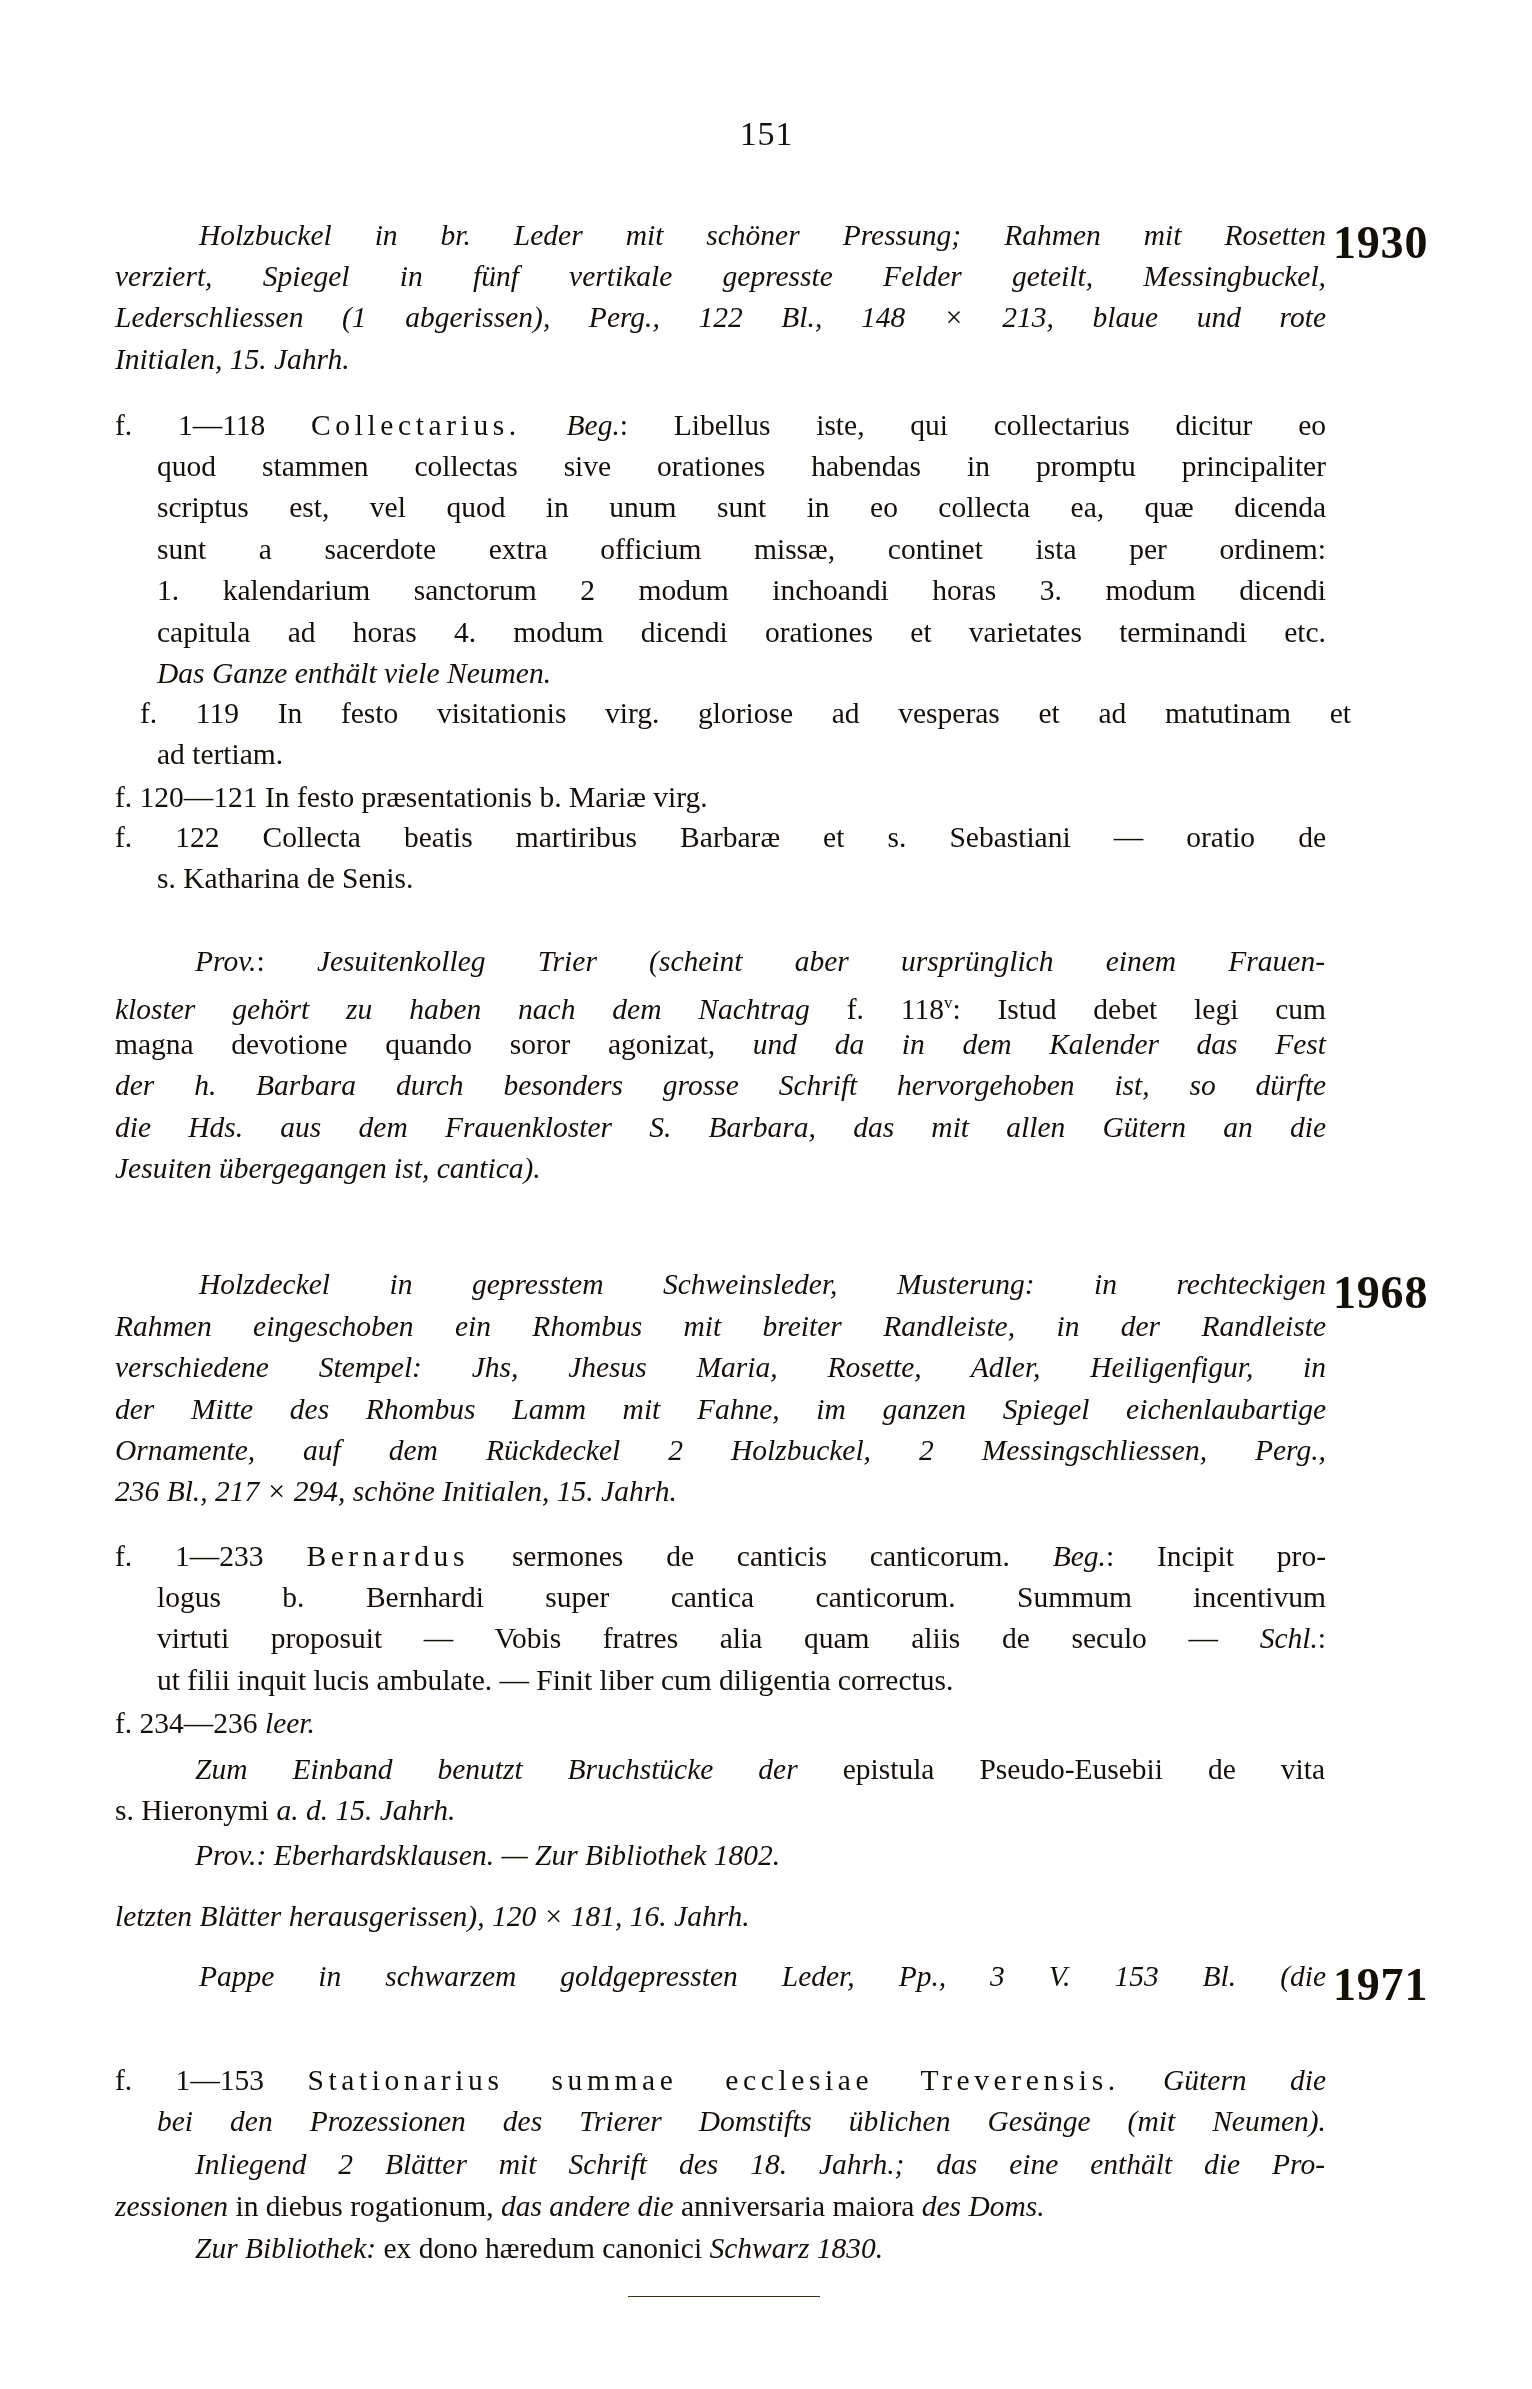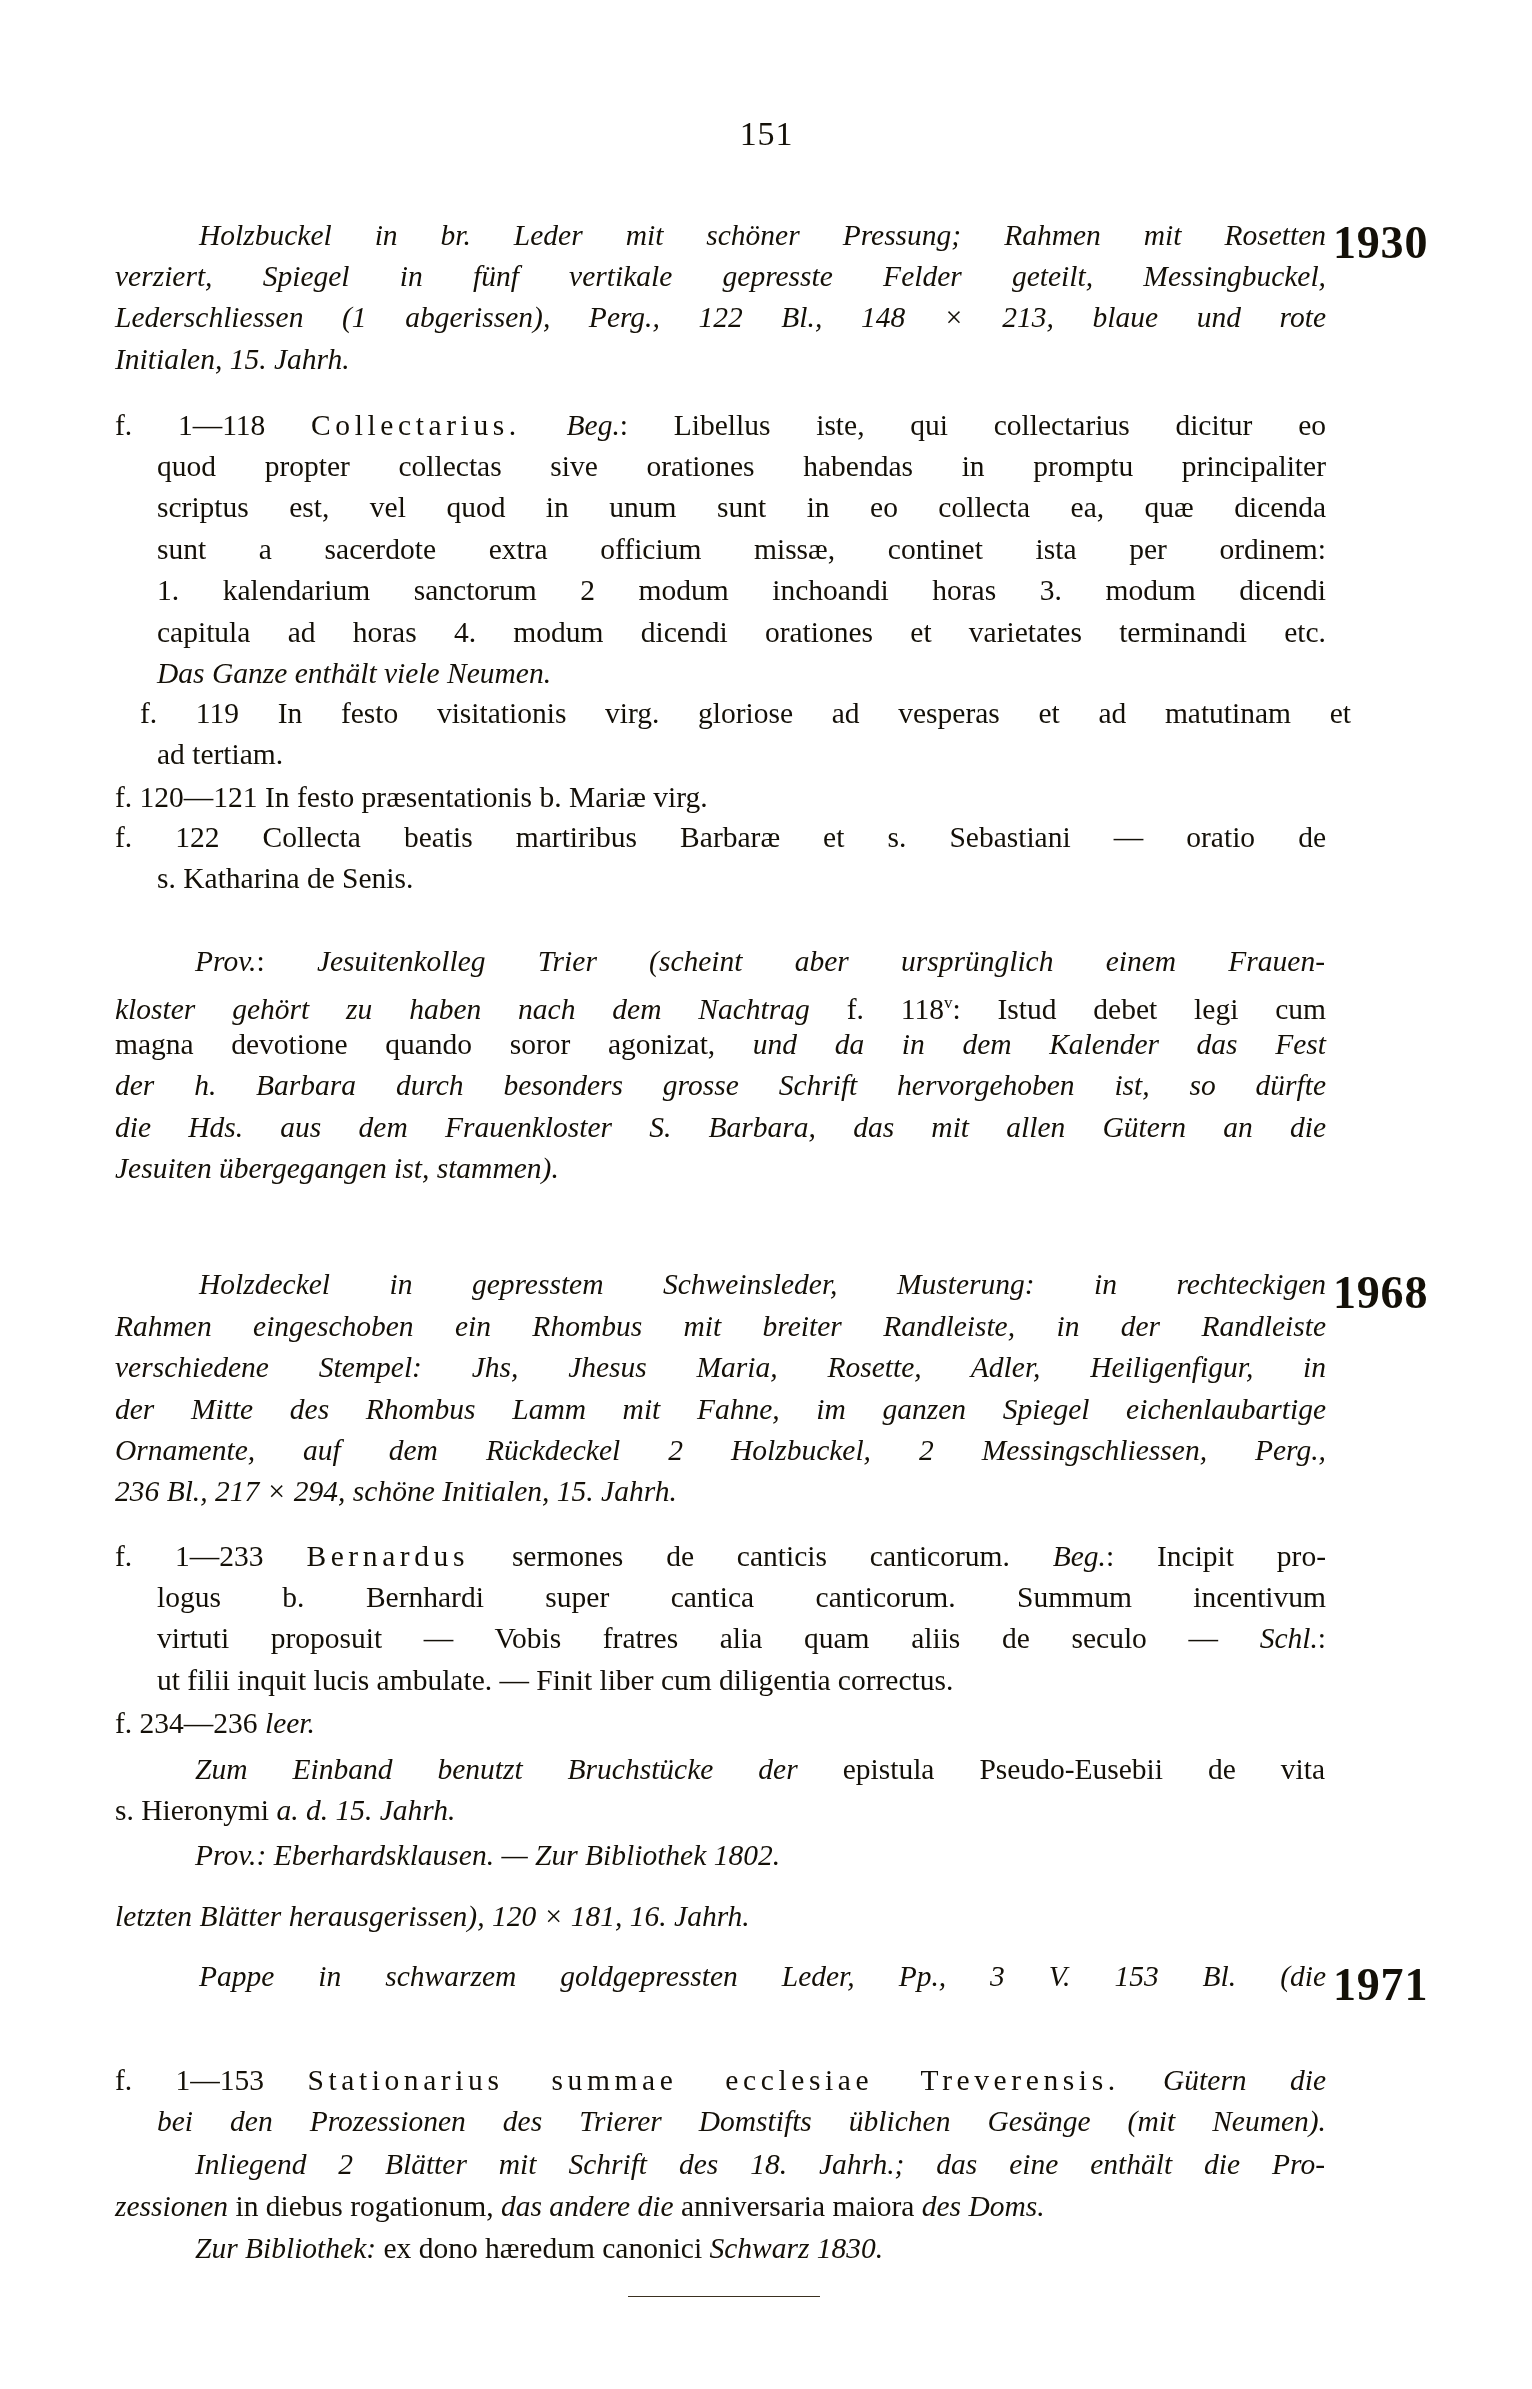--- a/index.html
+++ b/index.html
@@ -42,21 +42,21 @@
 <div class="entry" id="entry-0">
   <span class="shelf-no" style="top:216px">1930</span>
 <div>
       <div class="line ind1" style="top: 215px;"><span class="i">Holzbuckel in br. Leder mit schöner Pressung; Rahmen mit Rosetten</span></div>
       <div class="line" style="top: 256px;"><span class="i">verziert, Spiegel in fünf vertikale gepresste Felder geteilt, Messingbuckel,</span></div>
       <div class="line" style="top: 297px;"><span class="i">Lederschliessen (1 abgerissen), Perg., 122 Bl., 148 × 213, blaue und rote</span></div>
       <div class="line last" style="top: 339px;"><span class="i">Initialen, 15. Jahrh.</span></div>
     </div>
     <div>
       <div class="line" style="top: 405px;"><span>f. 1—118 </span><span class="sp">Collectarius.</span><span> </span><span class="i">Beg.</span><span>: Libellus iste, qui collectarius dicitur eo</span></div>
-      <div class="line hang" style="top: 446px;"><span>quod propter collectas sive orationes habendas in promptu principaliter</span></div>
+      <div class="line hang" style="top: 446px;"><span>quod stammen collectas sive orationes habendas in promptu principaliter</span></div>
       <div class="line hang" style="top: 487px;"><span>scriptus est, vel quod in unum sunt in eo collecta ea, quæ dicenda</span></div>
       <div class="line hang" style="top: 529px;"><span>sunt a sacerdote extra officium missæ, continet ista per ordinem:</span></div>
       <div class="line hang" style="top: 570px;"><span>1. kalendarium sanctorum 2 modum inchoandi horas 3. modum dicendi</span></div>
       <div class="line hang" style="top: 612px;"><span>capitula ad horas 4. modum dicendi orationes et varietates terminandi etc.</span></div>
       <div class="line hang last" style="top: 653px;"><span class="i">Das Ganze enthält viele Neumen.</span></div>
     </div>
     <div>
       <div class="line" style="top: 693px; margin-left: 25px;"><span>f. 119 In festo visitationis virg. gloriose ad vesperas et ad matutinam et</span></div>
       <div class="line hang last" style="top: 734px;"><span>ad tertiam.</span></div>
     </div>
@@ -66,21 +66,21 @@
     <div>
       <div class="line" style="top: 817px;"><span>f. 122 Collecta beatis martiribus Barbaræ et s. Sebastiani — oratio de</span></div>
       <div class="line hang last" style="top: 858px;"><span>s. Katharina de Senis.</span></div>
     </div>
     <div>
       <div class="line ind2" style="top: 941px;"><span class="i">Prov.</span><span>: </span><span class="i">Jesuitenkolleg Trier (scheint aber ursprünglich einem Frauen-</span></div>
       <div class="line" style="top: 982px;"><span class="i">kloster gehört zu haben nach dem Nachtrag</span><span> f. 118</span><span class="sup">v</span><span>: Istud debet legi cum</span></div>
       <div class="line" style="top: 1024px;"><span>magna devotione quando soror agonizat, </span><span class="i">und da in dem Kalender das Fest</span></div>
       <div class="line" style="top: 1065px;"><span class="i">der h. Barbara durch besonders grosse Schrift hervorgehoben ist, so dürfte</span></div>
       <div class="line" style="top: 1107px;"><span class="i">die Hds. aus dem Frauenkloster S. Barbara, das mit allen Gütern an die</span></div>
-      <div class="line last" style="top: 1148px;"><span class="i">Jesuiten übergegangen ist, stammen).</span></div>
+      <div class="line last" style="top: 1148px;"><span class="i">Jesuiten übergegangen ist, cantica).</span></div>
     </div>
   </div>
 <div class="entry" id="entry-1">
   <span class="shelf-no" style="top:1266px">1968</span>
 <div>
       <div class="line ind1" style="top: 1264px;"><span class="i">Holzdeckel in gepresstem Schweinsleder, Musterung: in rechteckigen</span></div>
       <div class="line" style="top: 1306px;"><span class="i">Rahmen eingeschoben ein Rhombus mit breiter Randleiste, in der Randleiste</span></div>
       <div class="line" style="top: 1347px;"><span class="i">verschiedene Stempel: Jhs, Jhesus Maria, Rosette, Adler, Heiligenfigur, in</span></div>
       <div class="line" style="top: 1389px;"><span class="i">der Mitte des Rhombus Lamm mit Fahne, im ganzen Spiegel eichenlaubartige</span></div>
       <div class="line" style="top: 1430px;"><span class="i">Ornamente, auf dem Rückdeckel 2 Holzbuckel, 2 Messingschliessen, Perg.,</span></div>

